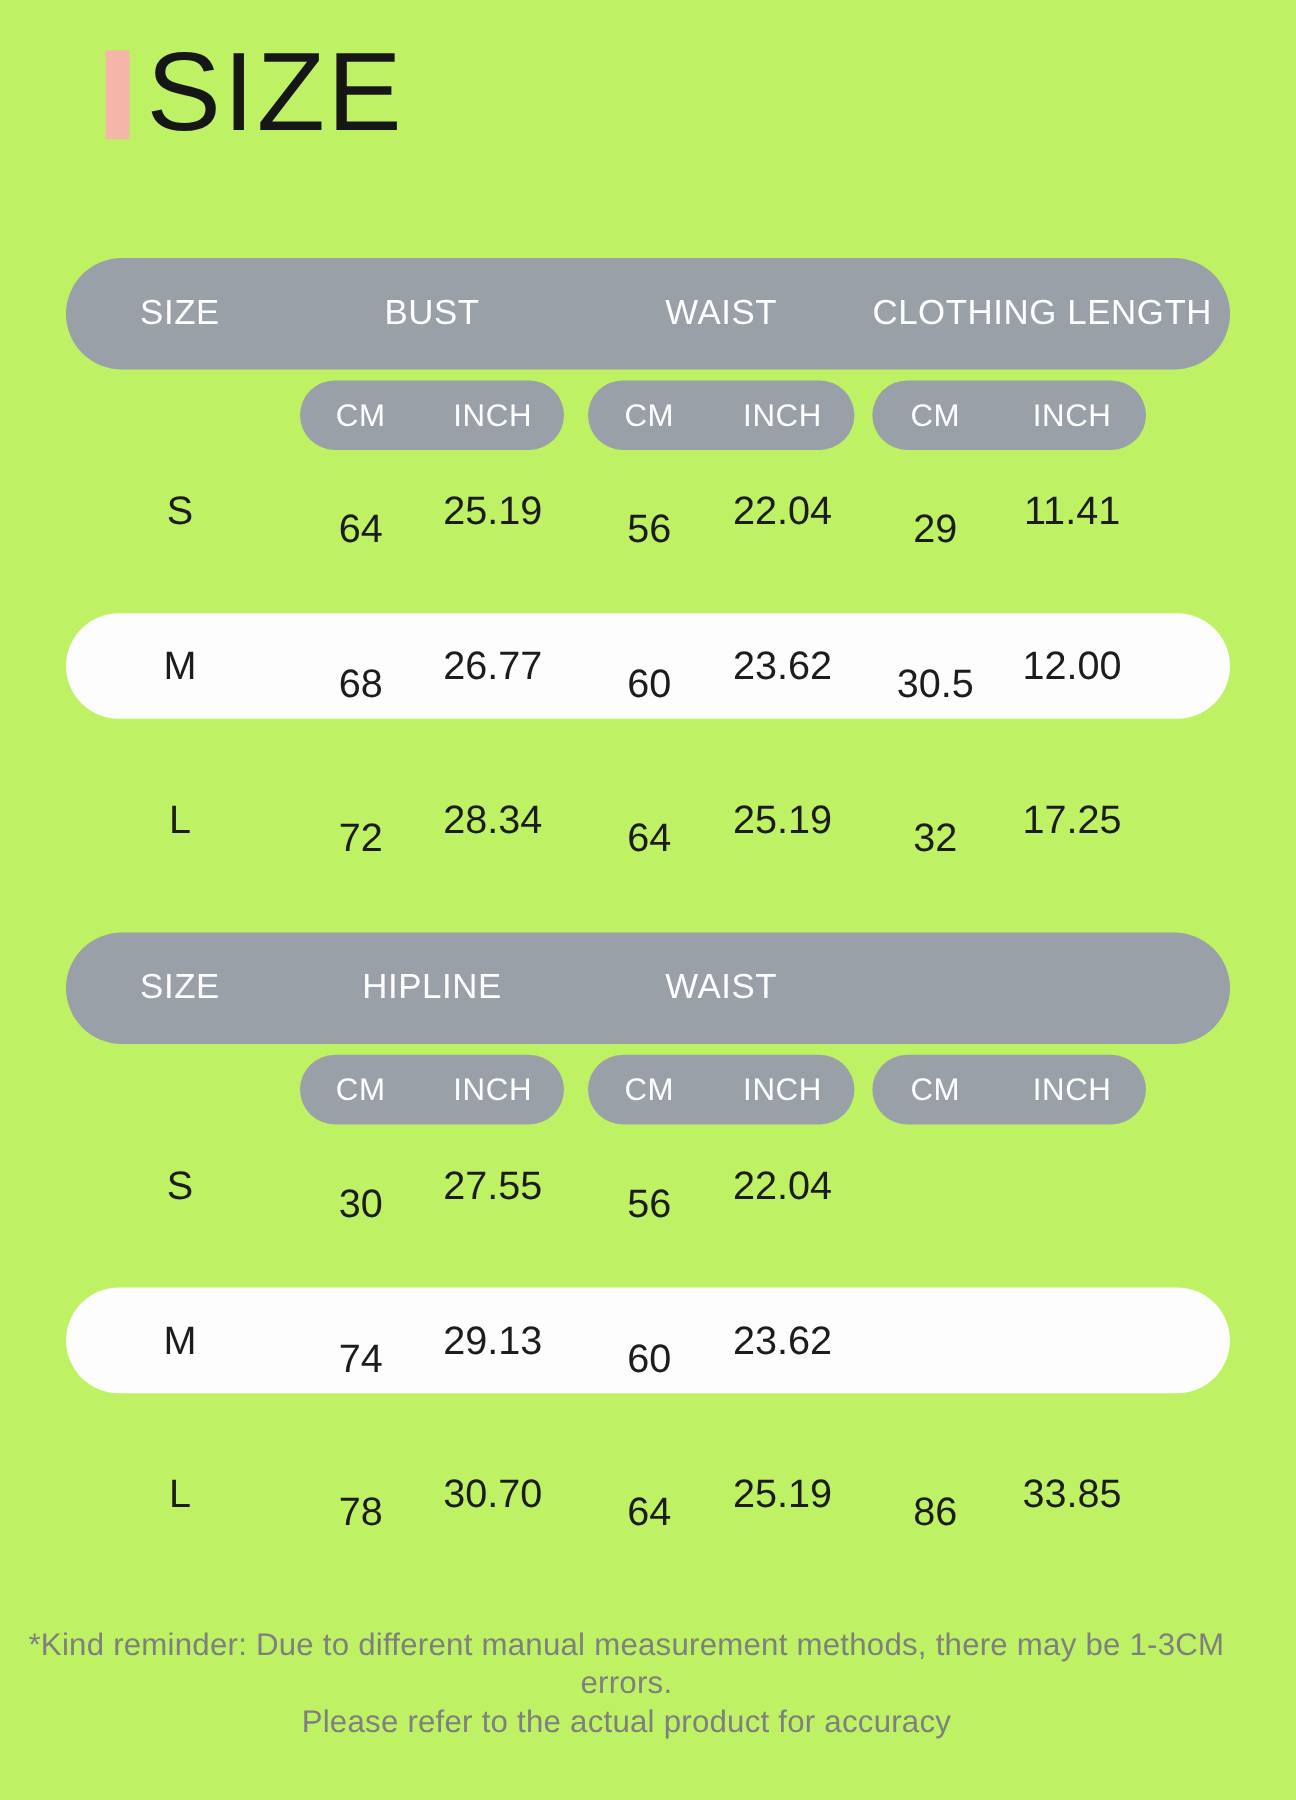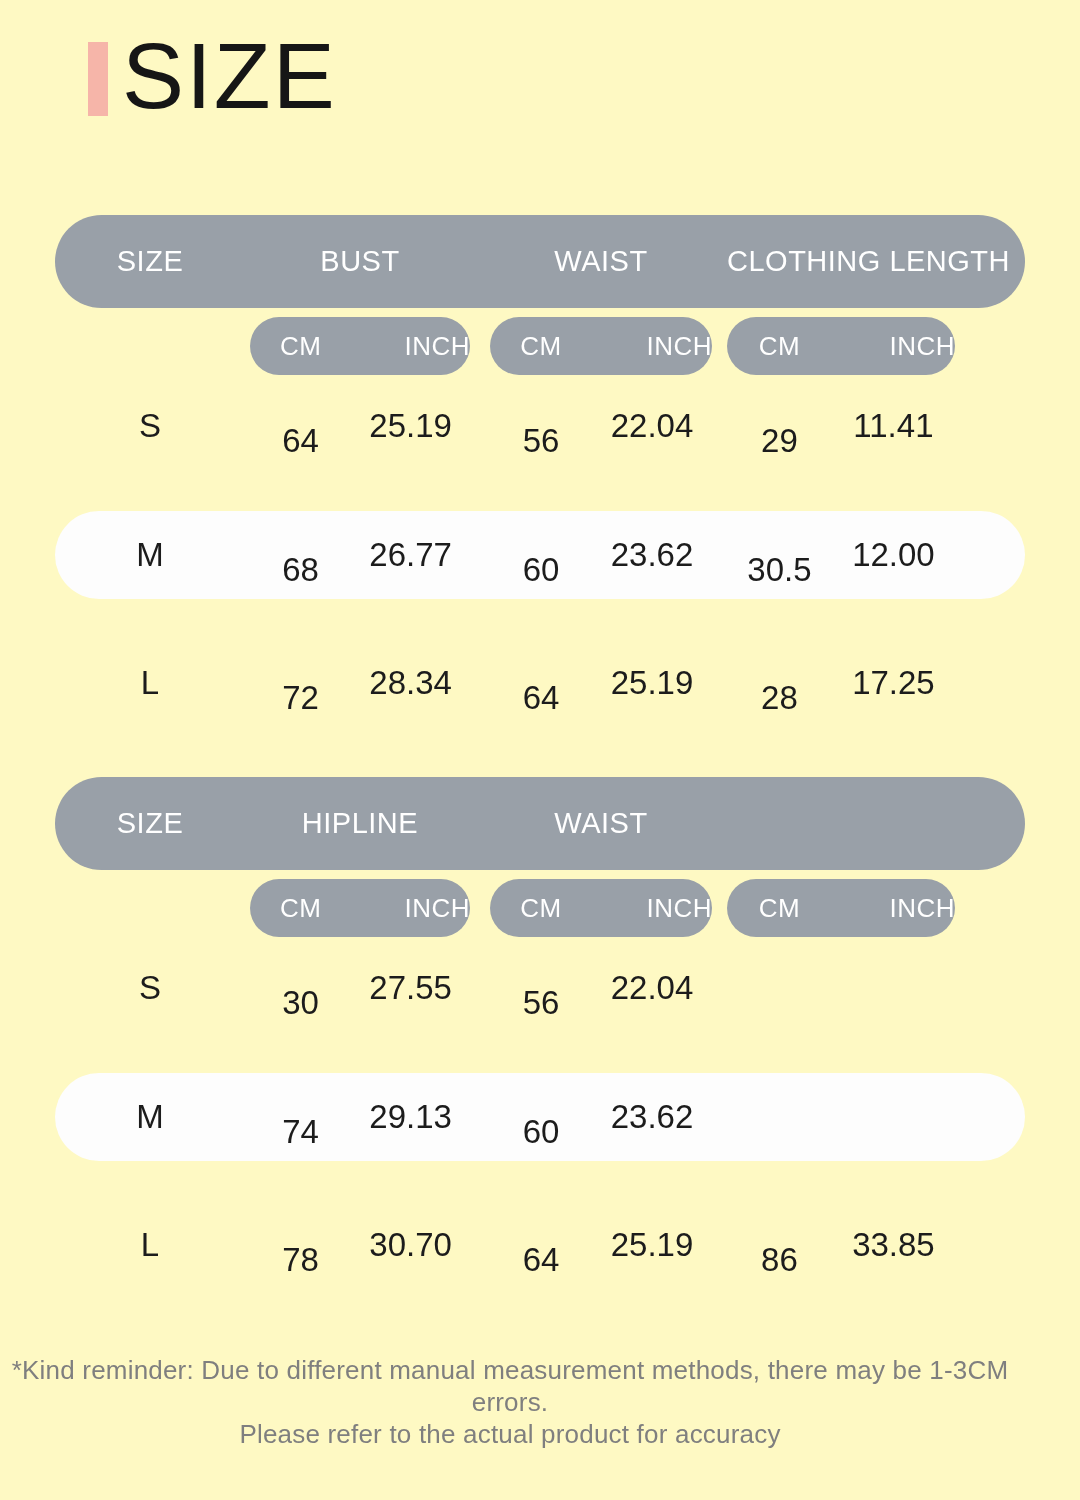--- a/index.html
+++ b/index.html
@@ -3,21 +3,21 @@
 <meta charset="utf-8">
 <style>
   * { margin:0; padding:0; box-sizing:border-box; }
   html,body { width:1080px; height:1500px; }
   body {
     font-family: "Liberation Sans", "DejaVu Sans", sans-serif;
     background:#f5f4f2;
     position:relative;
     overflow:hidden;
   }
-  .canvas { position:absolute; inset:0; width:1080px; height:1500px; background:#fef9c3; }
+  .canvas { position:absolute; inset:0; width:1080px; height:1500px; background:#bef264; }
 
   
   .title-block { position:absolute; top:32px; left:88px; display:flex; align-items:center; }
   .accent-bar { width:20px; height:74px; background:#f6b5a9; margin-right:14px; }
   .page-title {
     font-size:93px; font-weight:400; color:#161616;
     letter-spacing:2px; line-height:1; transform:translateY(-2px);
   }
 
   
@@ -45,36 +45,36 @@
   }
 
   
   .tbl-subheader { margin-top:9px; height:58px; }
   .unit-pill {
     height:58px; background:#99a0a8; border-radius:29px;
     display:flex; align-items:center; color:#ffffff;
   }
   .unit { font-size:26px; letter-spacing:0.5px; text-align:center; }
   .unit.cm { width:46%; }
-  .unit.inch { width:54%;text-align:right; }
+  .unit.inch { width:54%; }
 
   
   .tbl-row { height:90px; color:#1c1c1c; }
   .row-s { margin-top:6px; }
   .row-m { margin-top:40px; height:88px; background:#fdfdfd; border-radius:44px; }
   .row-l { margin-top:39px; }
   .size-label { font-size:33px; }
   .pair { display:flex; align-items:center; }
   .val { font-size:33px; text-align:center; white-space:nowrap; }
   .pair .val:first-child { width:46%;margin-top:30px; }
   .pair .val:last-child { width:54%; }
 
   
   .note {
-    position:absolute; top:1354px; left:0; width:1020px;
+    position:absolute; top:1354px; left:12px; width:1020px;
     text-align:center; color:#7f7f7f; font-size:26px; line-height:32px;
     letter-spacing:0.2px;
   }
 </style>
 </head>
 <body>
 
 <div class="canvas">
 
   <header class="title-block">
@@ -141,21 +141,21 @@
       <div class="size-label c-size">L</div>
       <div class="pair c-g1">
         <span class="val">72</span>
         <span class="val">28.34</span>
       </div>
       <div class="pair c-g2">
         <span class="val">64</span>
         <span class="val">25.19</span>
       </div>
       <div class="pair c-g3">
-        <span class="val">28</span>
+        <span class="val">32</span>
         <span class="val">17.25</span>
       </div>
     </div>
   </section>
 
   <section class="size-table t2">
     <div class="tbl-header grid-row">
       <div class="hcell c-size">SIZE</div>
       <div class="hcell c-g1">HIPLINE</div>
       <div class="hcell c-g2">WAIST</div>

